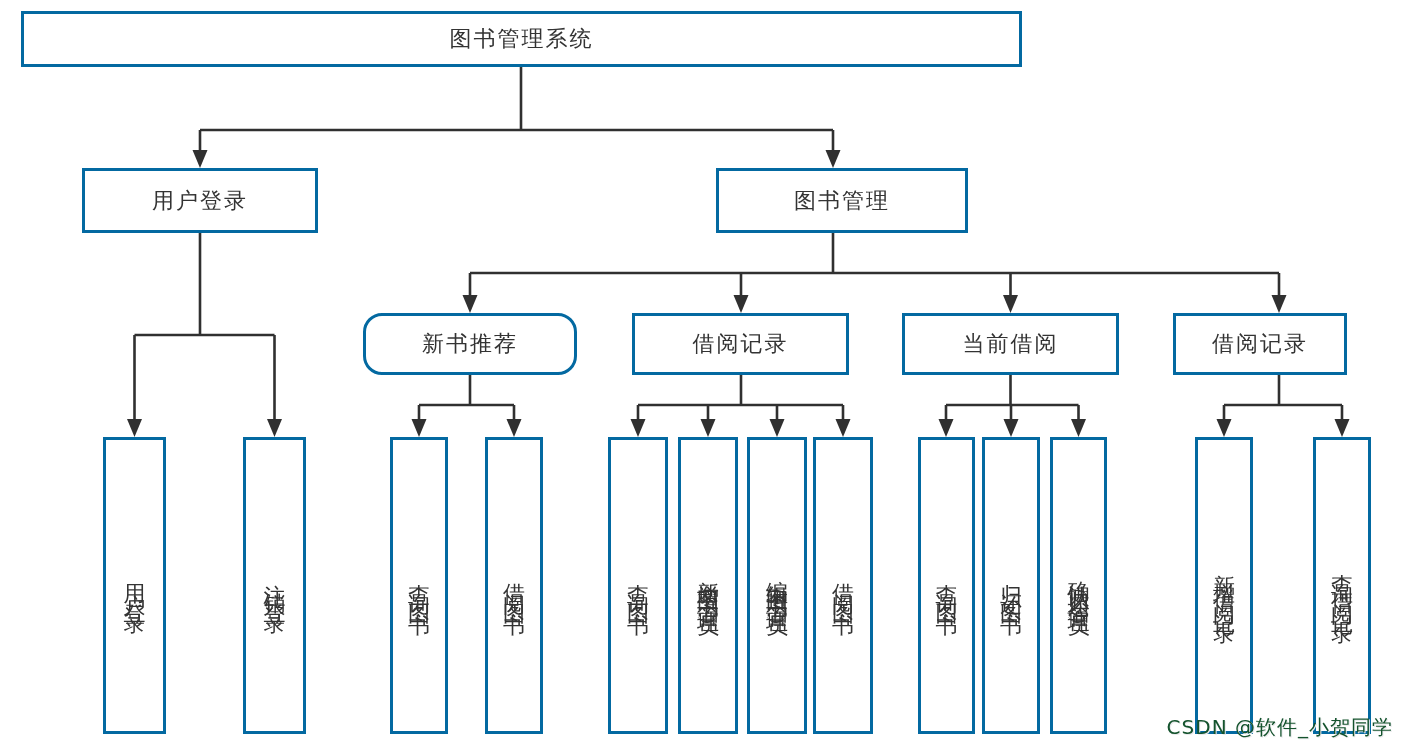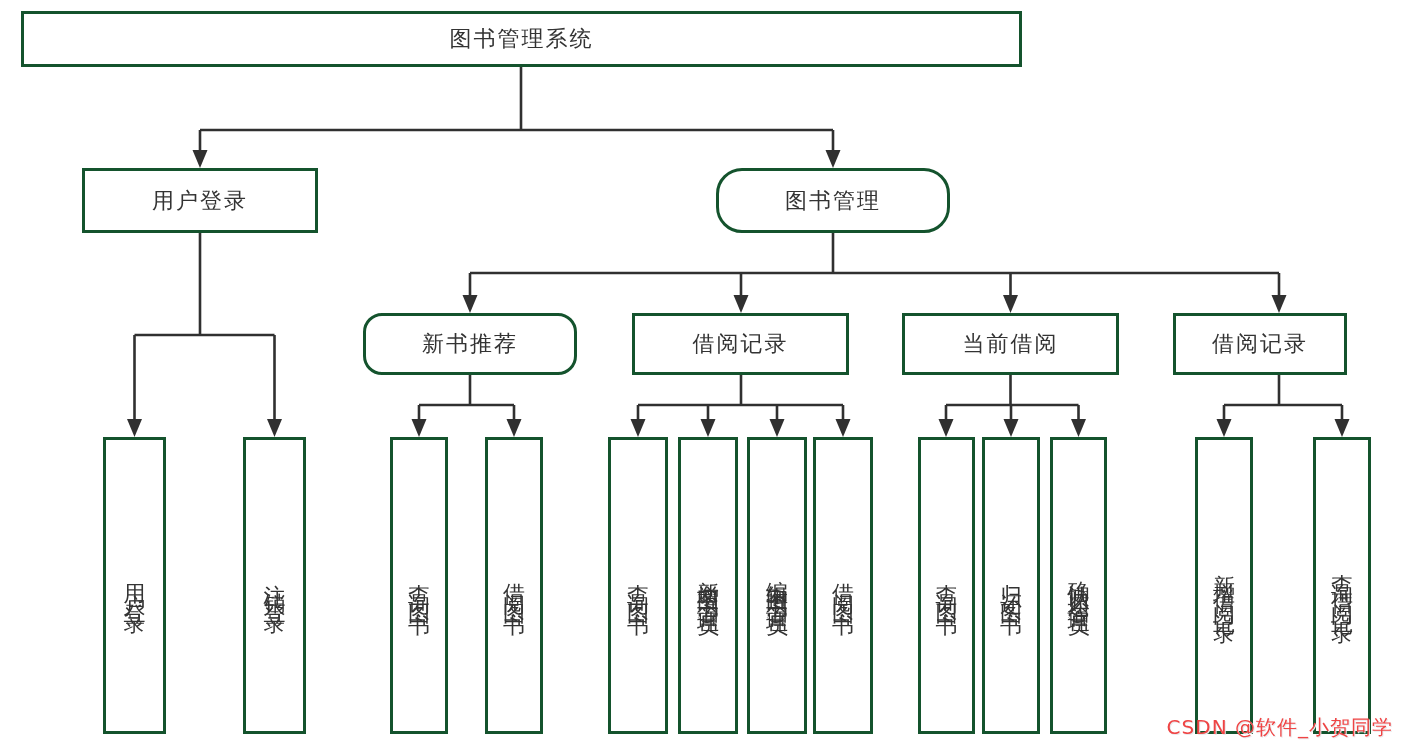--- a/index.html
+++ b/index.html
@@ -16,21 +16,21 @@
     overflow: hidden;
   }
   .wires {
     position: absolute;
     left: 0; top: 0;
     pointer-events: none;
   }
   .node {
     position: absolute;
     box-sizing: border-box;
-    border: 3px solid #14532d;
+    border: 3px solid #0369a1;
     background: #ffffff;
     color: #333333;
     display: flex;
     align-items: center;
     justify-content: center;
     z-index: 2;
   }
   .hdr {
     font-size: 22px;
     letter-spacing: 2px;
@@ -45,21 +45,21 @@
     color: #333333;
   }
   .leaf.long span {
     letter-spacing: 5px;
   }
   .watermark {
     position: absolute;
     right: 12px;
     bottom: 6px;
     font-size: 20px;
-    color: #ef4444;
+    color: #14532d;
     text-shadow: 1px 1px 0 #e9e9ec;
     letter-spacing: 1px;
     white-space: nowrap;
     z-index: 3;
   }
 </style>
 </head>
 <body>
 
 <div class="stage">
@@ -114,21 +114,21 @@
     </g>
   </svg>
 
   <div class="node hdr" style="left:21px; top:11px; width:1001px; height:56px;">
     <span>图书管理系统</span>
   </div>
 
   <div class="node hdr" style="left:82px; top:168px; width:236px; height:65px;">
     <span>用户登录</span>
   </div>
-  <div class="node hdr" style="left:716px; top:168px; width:234px; height:65px;border-radius:26px;">
+  <div class="node hdr" style="left:716px; top:168px; width:252px; height:65px;">
     <span>图书管理</span>
   </div>
 
   <div class="node hdr" style="left:363px; top:313px; width:214px; height:62px;border-radius:19px;">
     <span>新书推荐</span>
   </div>
   <div class="node hdr" style="left:632px; top:313px; width:217px; height:62px;">
     <span>借阅记录</span>
   </div>
   <div class="node hdr" style="left:902px; top:313px; width:217px; height:62px;text-align:center;">

